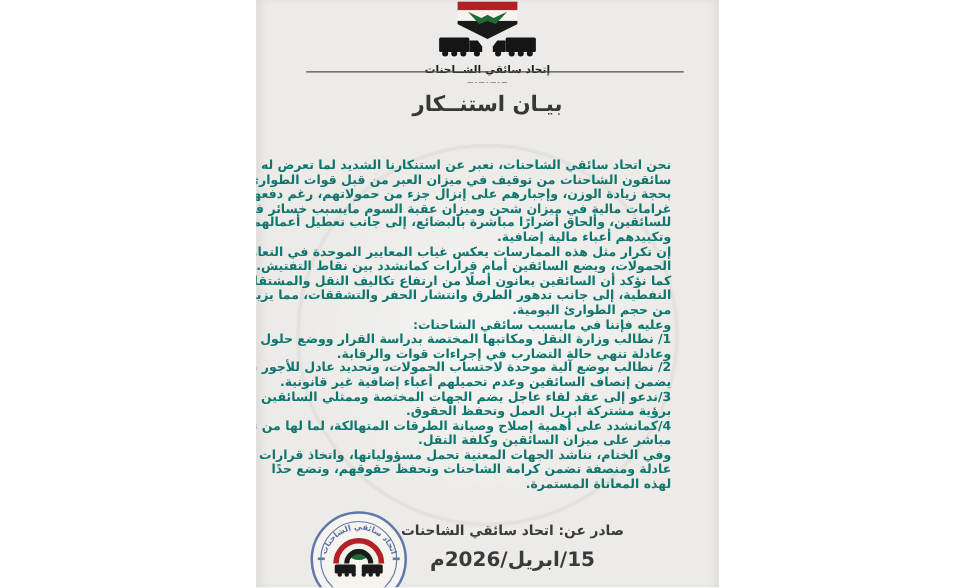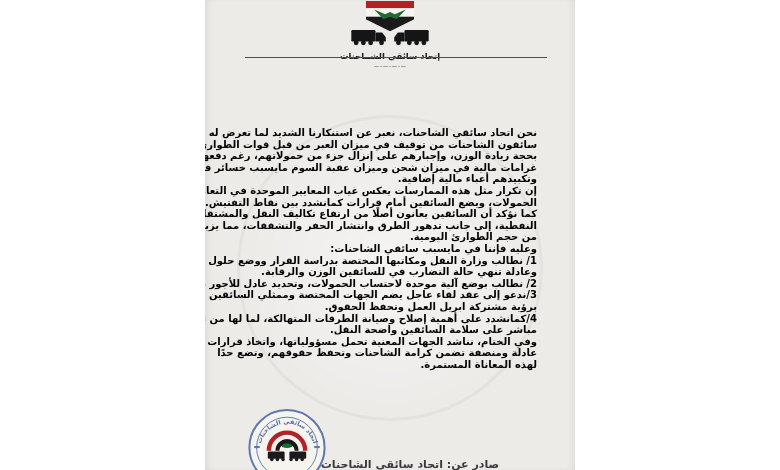--- a/index.html
+++ b/index.html
@@ -39,30 +39,30 @@
     position:absolute;top:57px;left:40px;width:302px;height:0;
     border-top:1.6px solid #4e4e4e;
   }
   .title{
     position:absolute;top:74px;left:0;width:100%;margin:0;
     text-align:center;font-size:17px;font-weight:bold;color:#373737;
     letter-spacing:.5px;
   }
   .body-text{
     position:absolute;top:127px;left:52px;right:38px;
-    direction:rtl;text-align:right;color:#000000;
+    direction:rtl;text-align:right;color:#0f766e;
   }
   .body-line{
     font-size:10px;line-height:11.6px;font-weight:600;white-space:nowrap;
   }
   .footer{
     position:absolute;top:418px;left:60px;right:20px;text-align:center;
     color:#3a3a3a;
   }
-  .issued-by{font-size:11px;font-weight:bold;direction:rtl;margin-top:40px;}
+  .issued-by{font-size:11px;font-weight:bold;direction:rtl;}
   .date{font-size:16px;font-weight:600;direction:rtl;margin-top:7px;}
   .stamp{position:absolute;left:42px;top:406px;}
 </style>
 </head>
 <body>
 
 <div class="canvas">
   <div class="paper">
 
     <div class="watermark"></div>
@@ -96,40 +96,43 @@
           <circle cx="38" cy="69" r="4"></circle>
             <circle cx="56" cy="69" r="4"></circle>
         </g>
       </svg>
       <div class="org-name" dir="rtl">إتحاد سائقي الشــاحنات</div>
       <div class="org-tagline" dir="rtl">ـــ ـ ـــ ـ ـــ ـ ـــ</div>
     </div>
 
     <div class="divider"></div>
 
+    <h1 class="title" dir="rtl">بيـان استنــكار</h1>
 
     <div class="body-text">
         <div class="body-line">نحن اتحاد سائقي الشاحنات، نعبر عن استنكارنا الشديد لما تعرض له</div>
         <div class="body-line">سائقون الشاحنات  من توقيف في ميزان العبر من قبل قوات الطوارئ.</div>
         <div class="body-line">بحجة زيادة الوزن، وإجبارهم على إنزال جزء من حمولاتهم، رغم دفعهم</div>
         <div class="body-line">غرامات مالية في ميزان شحن وميزان عقبة السوم مايسبب  خسائر فادحة</div>
+        <div class="body-line">للسائقين، وألحاق أضرارًا مباشرة بالبضائع، إلى جانب تعطيل أعمالهم</div>
         <div class="body-line">وتكبيدهم أعباء مالية إضافية.</div>
         <div class="body-line">إن تكرار مثل هذه الممارسات يعكس غياب المعايير الموحدة في التعامل مع</div>
         <div class="body-line">الحمولات، ويضع السائقين أمام قرارات كمانشدد بين نقاط التفتيش.</div>
         <div class="body-line">كما نؤكد أن السائقين يعانون أصلًا من ارتفاع تكاليف النقل والمشتقات</div>
         <div class="body-line">النفطية، إلى جانب تدهور الطرق وانتشار الحفر والتشققات، مما يزيد</div>
         <div class="body-line">من حجم الطوارئ اليومية.</div>
         <div class="body-line">وعليه فإننا في مايسبب سائقي الشاحنات:</div>
         <div class="body-line">1/ نطالب وزارة النقل ومكاتبها المختصة بدراسة القرار ووضع حلول واضحة</div>
-        <div class="body-line">وعادلة تنهي حالة التضارب في للسائقين الوزن والرقابة.</div>
+        <div class="body-line">وعادلة تنهي حالة التضارب في إجراءات قوات والرقابة.</div>
         <div class="body-line">2/ نطالب بوضع آلية موحدة لاحتساب الحمولات، وتحديد عادل للأجور بما</div>
+        <div class="body-line">يضمن إنصاف السائقين وعدم تحميلهم أعباء إضافية غير قانونية.</div>
         <div class="body-line">3/ندعو إلى عقد لقاء عاجل يضم الجهات المختصة وممثلي السائقين للخروج</div>
         <div class="body-line">برؤية مشتركة ابريل العمل وتحفظ الحقوق.</div>
         <div class="body-line">4/كمانشدد على أهمية إصلاح وصيانة الطرقات المتهالكة، لما لها من تأثير</div>
-        <div class="body-line">مباشر على سلامة السائقين واضحة النقل.</div>
+        <div class="body-line">مباشر على ميزان السائقين وكلفة النقل.</div>
         <div class="body-line">وفي الختام، نناشد الجهات المعنية تحمل مسؤولياتها، واتخاذ قرارات</div>
         <div class="body-line">عادلة ومنصفة تضمن كرامة الشاحنات وتحفظ حقوقهم، وتضع حدًا</div>
         <div class="body-line">لهذه المعاناة المستمرة.</div>
       </div>
 
     <div class="footer">
       <div class="issued-by">صادر عن: اتحاد سائقي الشاحنات</div>
       <div class="date">15/ابريل/2026م</div>
     </div>
 

